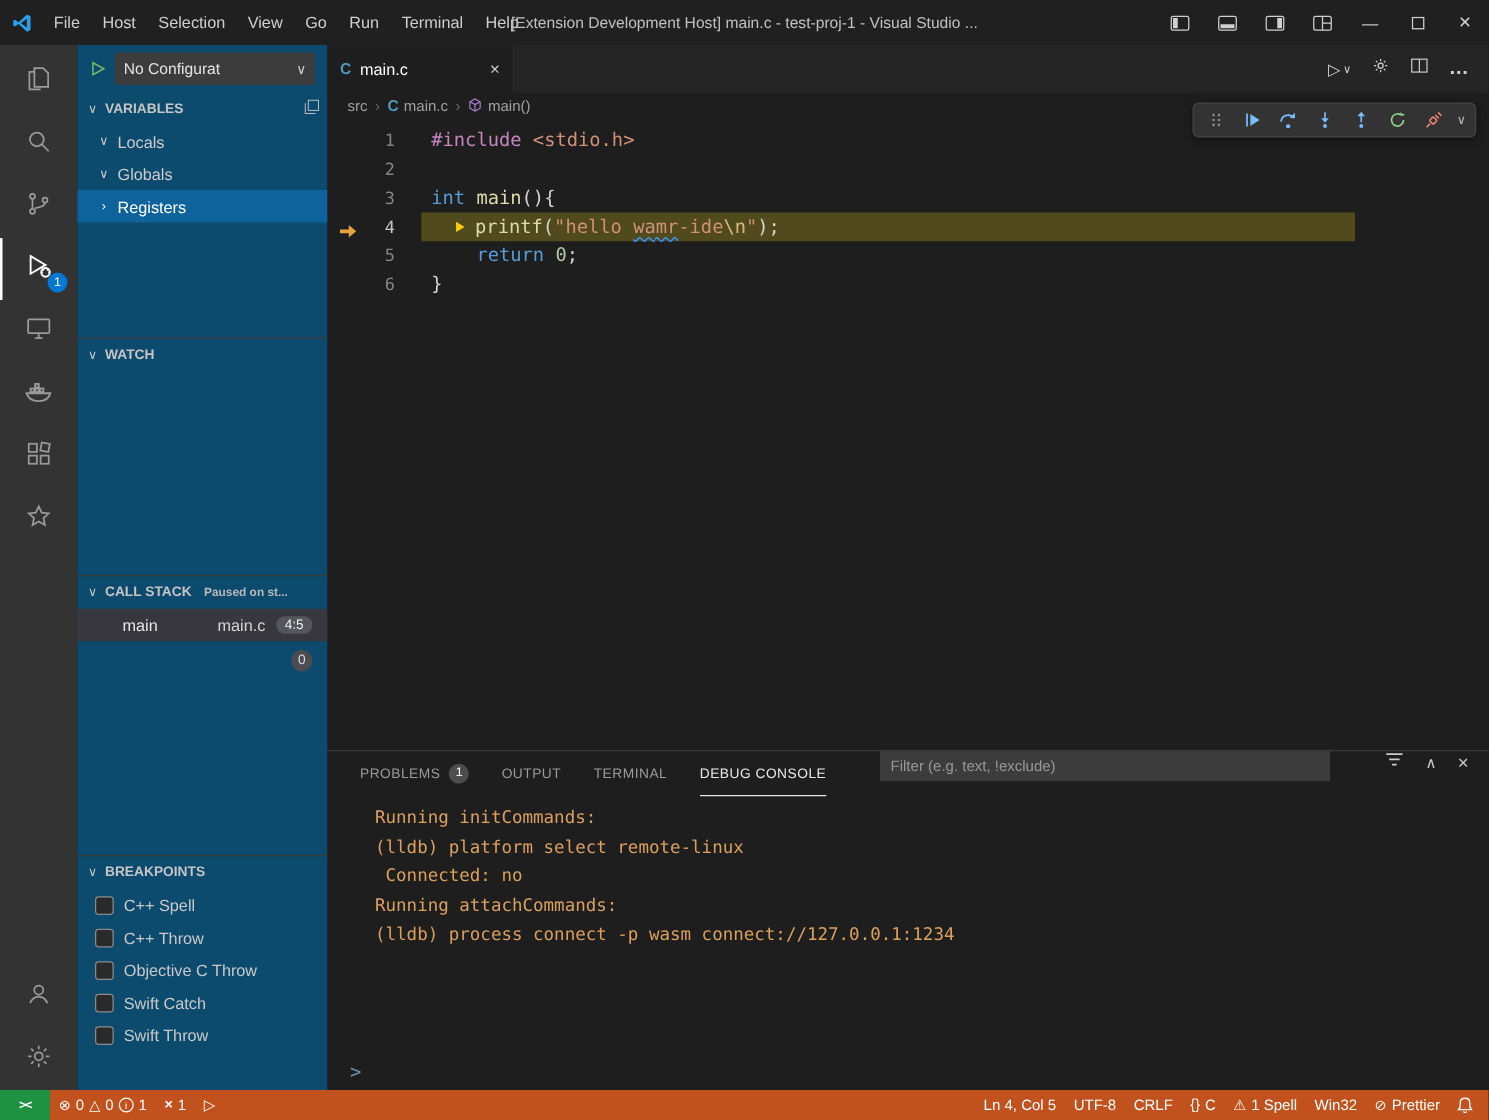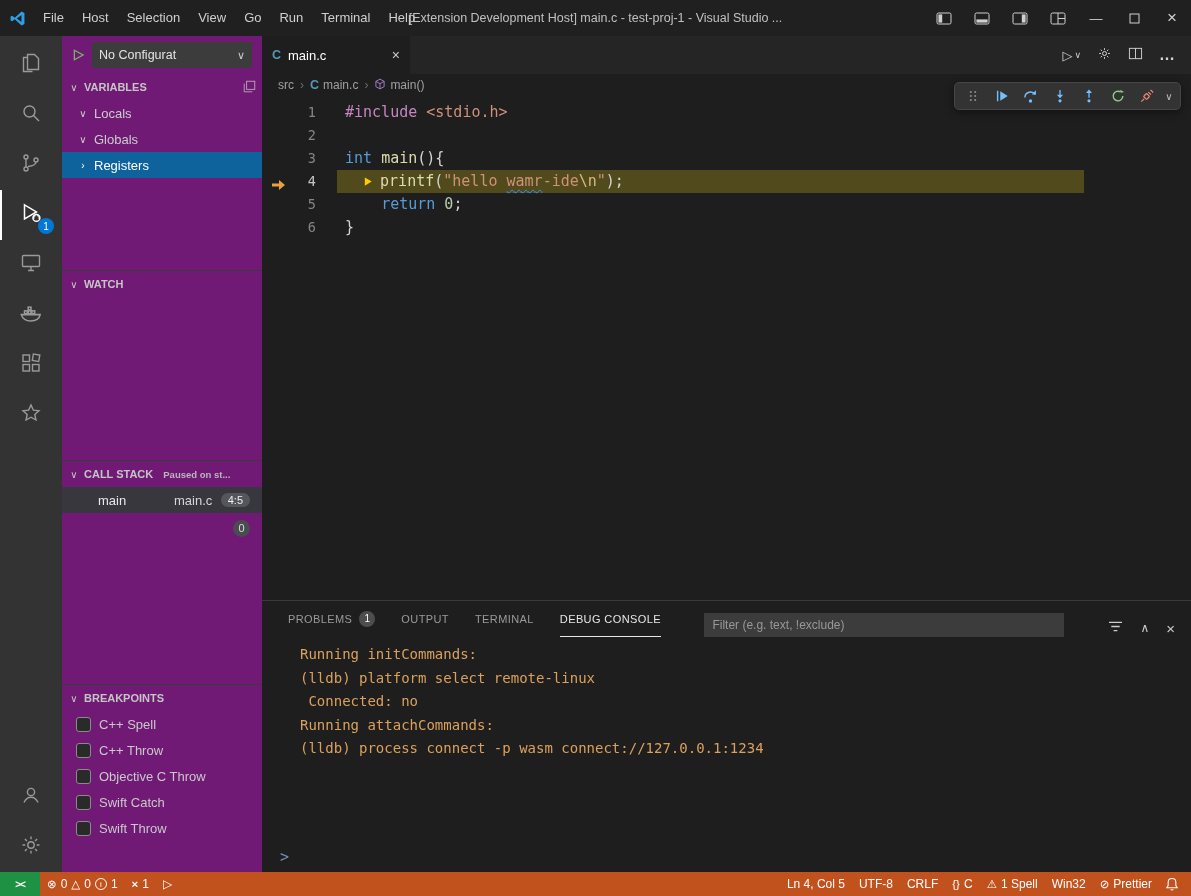--- a/index.html
+++ b/index.html
@@ -23,21 +23,21 @@
   
   .activitybar{width:62px;background:#333333;display:flex;flex-direction:column;align-items:stretch;padding-top:4px;flex:none}
   .ab-item{height:50px;position:relative;display:flex;align-items:center;justify-content:center;color:#9a9a9a}
   .ab-item.active{color:#fff;box-shadow:inset 2px 0 0 #fff}
   .ab-item svg{stroke:currentColor;fill:none;stroke-width:1.4}
   .ab-badge{position:absolute;right:8px;bottom:6px;background:#0078d4;color:#fff;border-radius:50%;
     width:16px;height:16px;font-size:10px;display:flex;align-items:center;justify-content:center}
   .ab-spacer{flex:1}
 
   
-  .sidebar{width:200px;background:#701a75;display:flex;flex-direction:column;font-size:13px;flex:none}
+  .sidebar{width:200px;background:#0c4a6e;display:flex;flex-direction:column;font-size:13px;flex:none}
   .config-row{height:38px;display:flex;align-items:center;gap:7px;padding:0 10px;flex:none}
   .play-ico svg{display:block}
   .config-select{flex:1;height:26px;background:#3c3c3c;border-radius:2px;display:flex;align-items:center;
     padding:0 7px;color:#e4e4e4;font-size:12.5px;white-space:nowrap;overflow:hidden}
   .config-select .chev{margin-left:auto;color:#cccccc;font-size:11px}
   .section{display:flex;flex-direction:column;min-height:0}
   .sec-variables{height:196px}
   .sec-watch{height:190px;border-top:1px solid #3a3a3b}
   .sec-callstack{height:224px;border-top:1px solid #3a3a3b}
   .sec-breakpoints{flex:1;border-top:1px solid #3a3a3b}
@@ -88,21 +88,21 @@
 
   
   .debug-toolbar{position:absolute;top:46px;right:10px;display:flex;align-items:center;gap:2px;
     background:#333334;border:1px solid #454545;border-radius:5px;padding:2px 4px;z-index:6;
     box-shadow:0 2px 8px rgba(0,0,0,.45)}
   .dt-btn{width:27px;height:22px;display:flex;align-items:center;justify-content:center}
   .dt-chev{color:#bdbdbd;font-size:10px;width:14px;text-align:center}
 
   
   .panel{height:272px;border-top:1px solid #3a3a3b;display:flex;flex-direction:column;position:relative;flex:none}
-  .panel-tabs{height:36px;display:flex;align-items:flex-end;gap:30px;padding-left:26px;flex:none}
+  .panel-tabs{height:36px;display:flex;align-items:flex-start;gap:30px;padding-left:26px;flex:none}
   .panel-tab{display:flex;align-items:center;gap:7px;height:100%;font-size:11px;letter-spacing:.4px;
     color:#9a9a9a;border-bottom:1px solid transparent}
   .panel-tab.active{color:#e7e7e7;border-bottom-color:#e7e7e7}
   .pt-badge{background:#4d4d4d;color:#fff;width:16px;height:16px;border-radius:50%;font-size:10px;
     display:flex;align-items:center;justify-content:center;letter-spacing:0}
   .panel-filter{margin-left:auto;width:360px;height:24px;background:#3c3c3c;border:none;outline:none;
     color:#dddddd;font-size:12px;padding:0 8px;font-family:"Liberation Sans",sans-serif}
   .panel-filter::placeholder{color:#989898}
   .panel-icons{display:flex;align-items:center;gap:17px;padding:0 16px 0 14px;color:#cccccc}
   .pi{font-size:12px}

